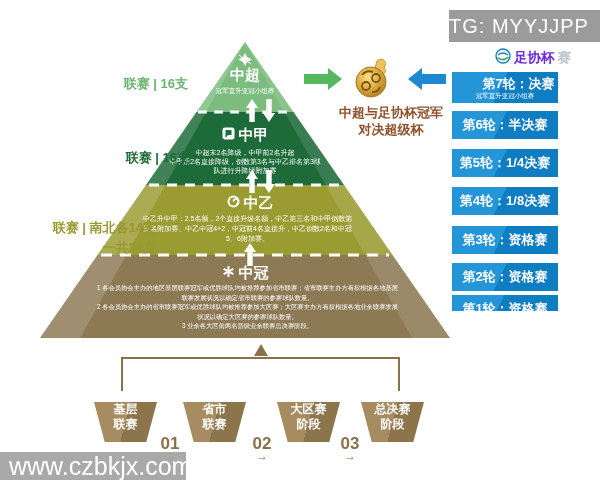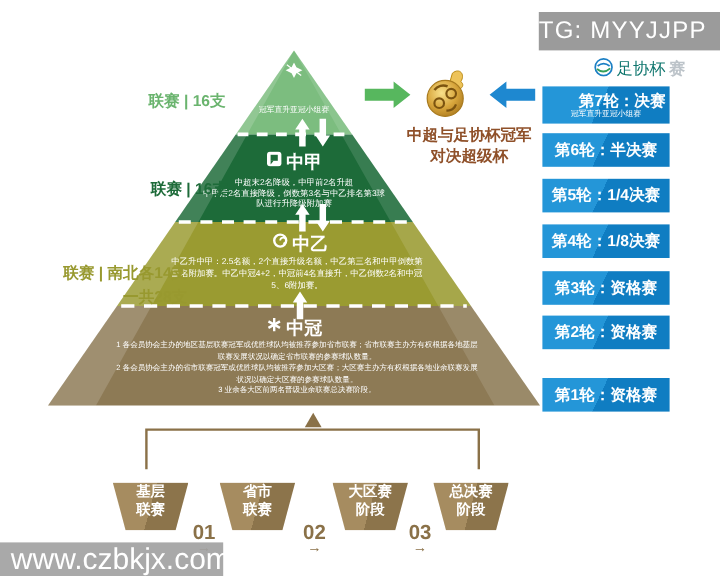--- a/index.html
+++ b/index.html
@@ -5,21 +5,21 @@
   html,body{margin:0;padding:0;}
   body{font-family:"Liberation Sans","DejaVu Sans",sans-serif;background:#fff;}
   #canvas{position:relative;width:600px;height:480px;background:#fff;overflow:hidden;}
   .abs{position:absolute;}
   .ctr{text-align:center;}
   
   .tg-box{left:449px;top:10px;width:151px;height:32px;background:#9b9b9b;color:#fff;
           font-size:20px;line-height:32px;text-align:left;letter-spacing:1px;}
   
   .brand-row{left:472px;top:49px;width:122px;height:18px;display:flex;align-items:center;justify-content:center;gap:3px;}
-  .brand-blue{color:#0f766e;font-weight:normal;font-size:13.5px;}
+  .brand-blue{color:#6d28d9;font-weight:bold;font-size:13.5px;}
   .brand-gray{color:#bcc3c9;font-weight:bold;font-size:13.5px;}
   
   .round-box{left:452px;width:106px;background:linear-gradient(115deg,#2496d8 46%,#0f7dc2 46%);
              color:#fff;text-align:center;}
   .round-label{font-weight:bold;font-size:13px;line-height:28px;white-space:nowrap;}
   .round-box.first .round-label{line-height:20px;padding-top:2px;padding-left:27px;}
   .round-sub{font-size:6.5px;line-height:7px;margin-top:-2px;}
   
   .tier-title{color:#fff;font-weight:bold;font-size:15px;white-space:nowrap;}
   .tier-row{display:flex;justify-content:center;gap:4px;}
@@ -88,20 +88,21 @@
       <polygon points="261,344 254,356 268,356" fill="#8a7148"></polygon>
     </g>
   </svg>
 
   <div class="abs" style="left:231px;top:52px;width:28px;text-align:center;">
     <svg width="20" height="13" viewBox="0 0 20 13">
         <path d="M10,0 L12,4 L17,6.5 L12,9 L10,13 L8,9 L3,6.5 L8,4 Z" fill="#fff"></path>
         <line x1="4" y1="2" x2="16" y2="11" stroke="#fff" stroke-width="1"></line>
       </svg>
   </div>
+  <div class="abs tier-title ctr" style="left:195px;top:66px;width:100px;">中超</div>
   <div class="abs tier-desc" style="left:185px;top:87px;width:120px;font-size:6.5px;">冠军直升亚冠小组赛</div>
 
   <div class="abs tier-row" style="left:195px;top:126px;width:100px;height:16px;">
     <span><svg width="13" height="13" viewBox="0 0 13 13">
           <rect x="0.5" y="0.5" width="12" height="12" rx="2.5" fill="#fff"></rect>
           <rect x="3.5" y="3" width="6" height="5" fill="#1d6b39"></rect>
           <polygon points="3.5,8 3.5,11 6,8" fill="#1d6b39"></polygon>
         </svg></span>
     <span class="tier-title">中甲</span>
   </div>
@@ -161,21 +162,21 @@
   </div>
   <div class="abs round-box" style="top:187px;height:28px;">
     <div class="round-label">第4轮：1/8决赛</div>
   </div>
   <div class="abs round-box" style="top:226px;height:28px;">
     <div class="round-label">第3轮：资格赛</div>
   </div>
   <div class="abs round-box" style="top:263px;height:28px;">
     <div class="round-label">第2轮：资格赛</div>
   </div>
-  <div class="abs round-box" style="top:315px;height:28px;">
+  <div class="abs round-box" style="top:295px;height:16px;">
     <div class="round-label">第1轮：资格赛</div>
   </div>
 
   <div class="abs stage" style="left:94px;">
     <div class="stage-inner">
       <div>基层</div>
       <div>联赛</div>
     </div>
   </div>
   <div class="abs step" style="left:157px;">

